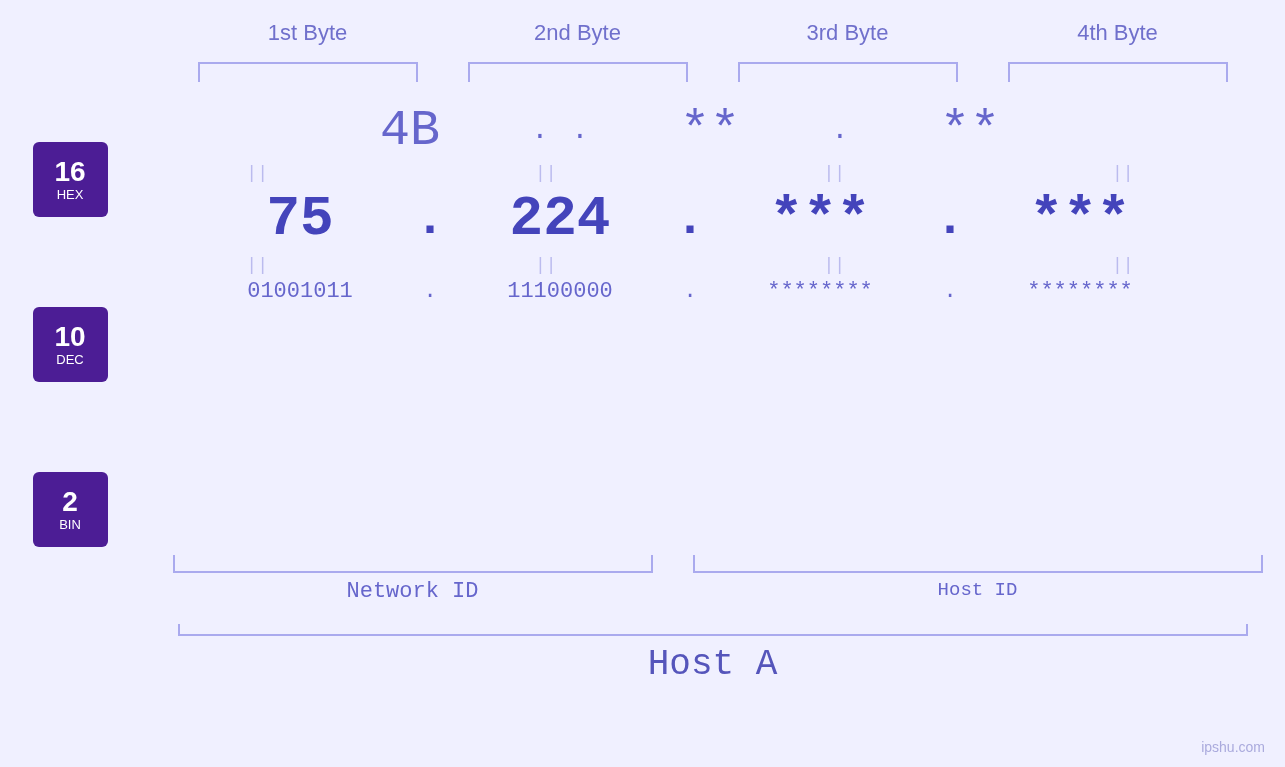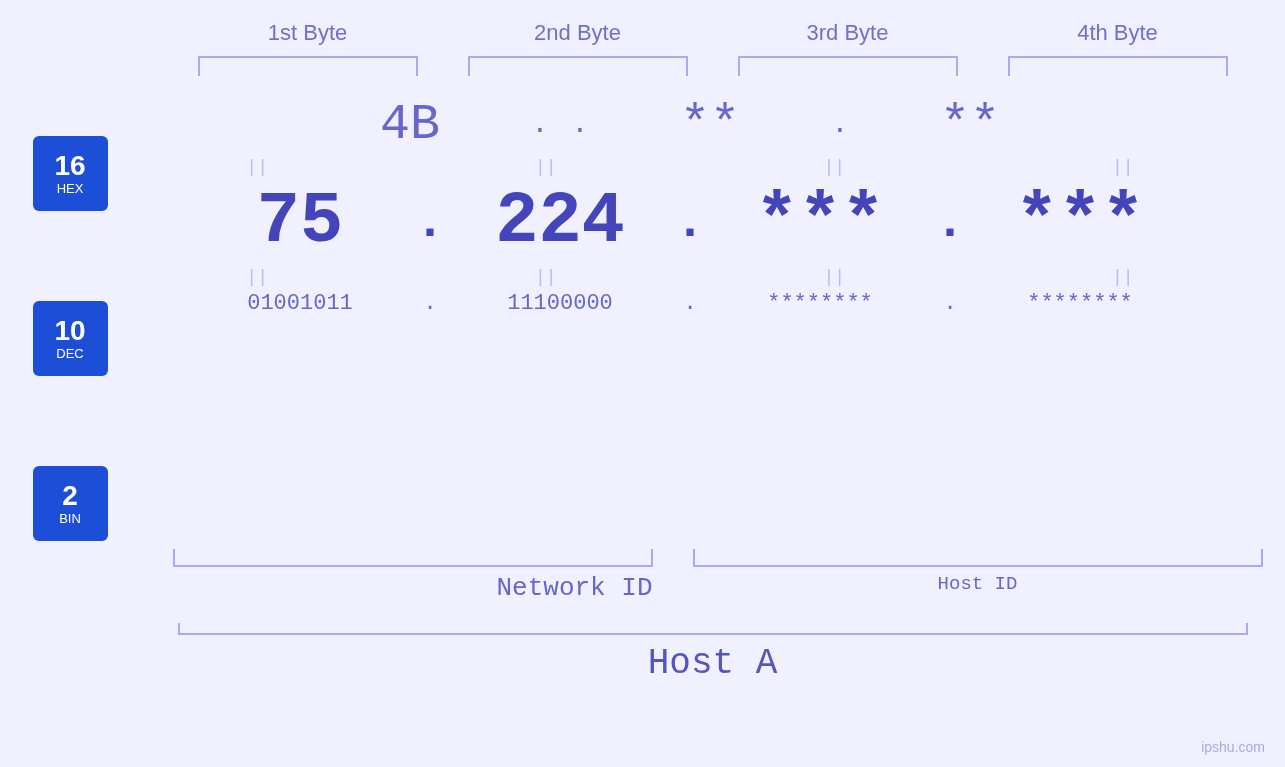--- a/index.html
+++ b/index.html
@@ -22,21 +22,21 @@
       align-items: center;
       padding-top: 20px;
     }
 
     
     .byte-headers {
       display: flex;
       width: 1080px;
       margin-left: 140px;
       justify-content: space-around;
-      margin-bottom: 10px;
+      margin-bottom: 16px;
     }
 
     .byte-header {
       width: 220px;
       text-align: center;
       color: #7070cc;
       font-size: 22px;
       font-family: Arial, sans-serif;
       font-weight: 400;
     }
@@ -70,21 +70,21 @@
     .badges-column {
       display: flex;
       flex-direction: column;
       align-items: center;
       width: 140px;
       gap: 0;
       padding-top: 0;
     }
 
     .badge {
-      background: #1d4ed8;
+      background: #4c1d95;
       color: white;
       border-radius: 6px;
       width: 75px;
       height: 75px;
       display: flex;
       flex-direction: column;
       align-items: center;
       justify-content: center;
       font-family: Arial, sans-serif;
     }
@@ -155,21 +155,21 @@
       line-height: 1;
       padding: 4px 0;
     }
 
     .equals-sep {
       width: 40px;
     }
 
     
     .dec-row .cell {
-      font-size: 72px;
+      font-size: 56px;
       font-weight: bold;
       font-family: 'Courier New', Courier, monospace;
       color: #4444bb;
     }
 
     .dec-row .dot-sep {
       font-size: 50px;
       font-weight: bold;
       color: #4444bb;
     }
@@ -300,21 +300,21 @@
     <div style="display:flex; flex-direction:row; align-items:flex-end; width:1100px;">
 
       <div style="width:10px;"></div>
       <div style="width:480px; height:18px; border-bottom:2px solid #aaaaee; border-left:2px solid #aaaaee; border-right:2px solid #aaaaee;"></div>
       <div style="width:40px;"></div>
 
       <div style="flex:1; height:18px; border-bottom:2px solid #aaaaee; border-left:2px solid #aaaaee; border-right:2px solid #aaaaee;"></div>
     </div>
     <div style="display:flex; flex-direction:row; width:1100px; margin-top:6px;">
       <div style="width:10px;"></div>
-      <div style="width:480px; text-align:right; color:#6666cc; font-size:26px; font-family:'Courier New',Courier,monospace;">Network ID</div>
+      <div style="width:480px; text-align:center; color:#6666cc; font-size:22px; font-family:'Courier New',Courier,monospace;">Network ID</div>
       <div style="width:40px;"></div>
       <div style="flex:1; text-align:center; color:#6666cc; font-size:19px; font-family:'Courier New',Courier,monospace;">Host ID</div>
     </div>
   </div>
 
   <div style="width:1100px; margin-left:140px; margin-top:20px;">
     <div style="width:1070px; margin:0 auto; border-bottom:2px solid #aaaaee; border-left:2px solid #aaaaee; border-right:2px solid #aaaaee; height:12px;"></div>
     <div style="text-align:center; color:#5555bb; font-size:36px; font-family:'Courier New',Courier,monospace; margin-top:8px;">Host A</div>
   </div>
 

